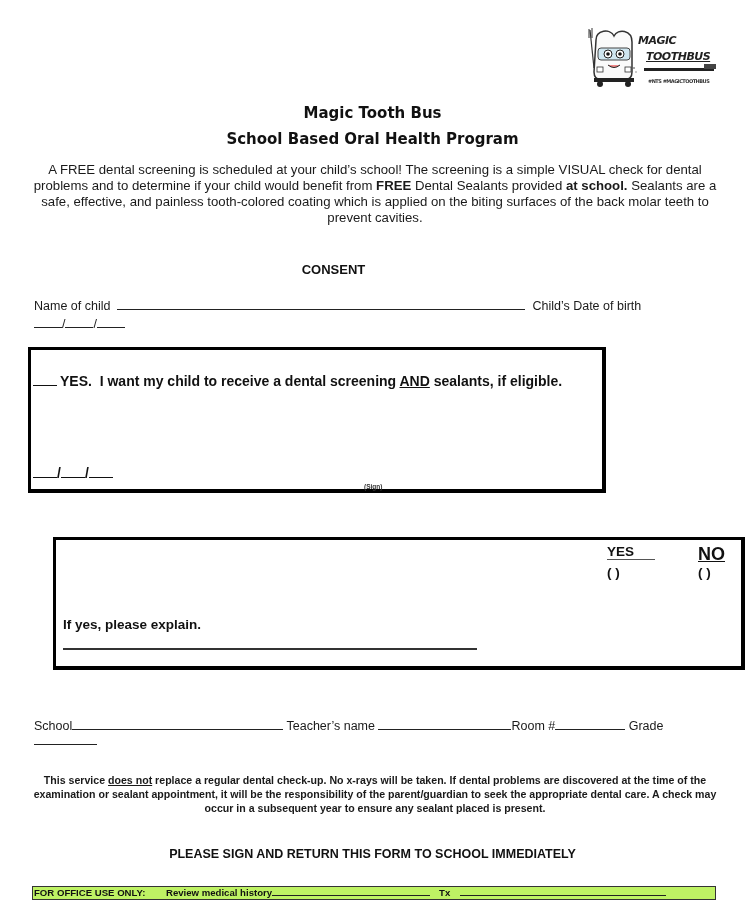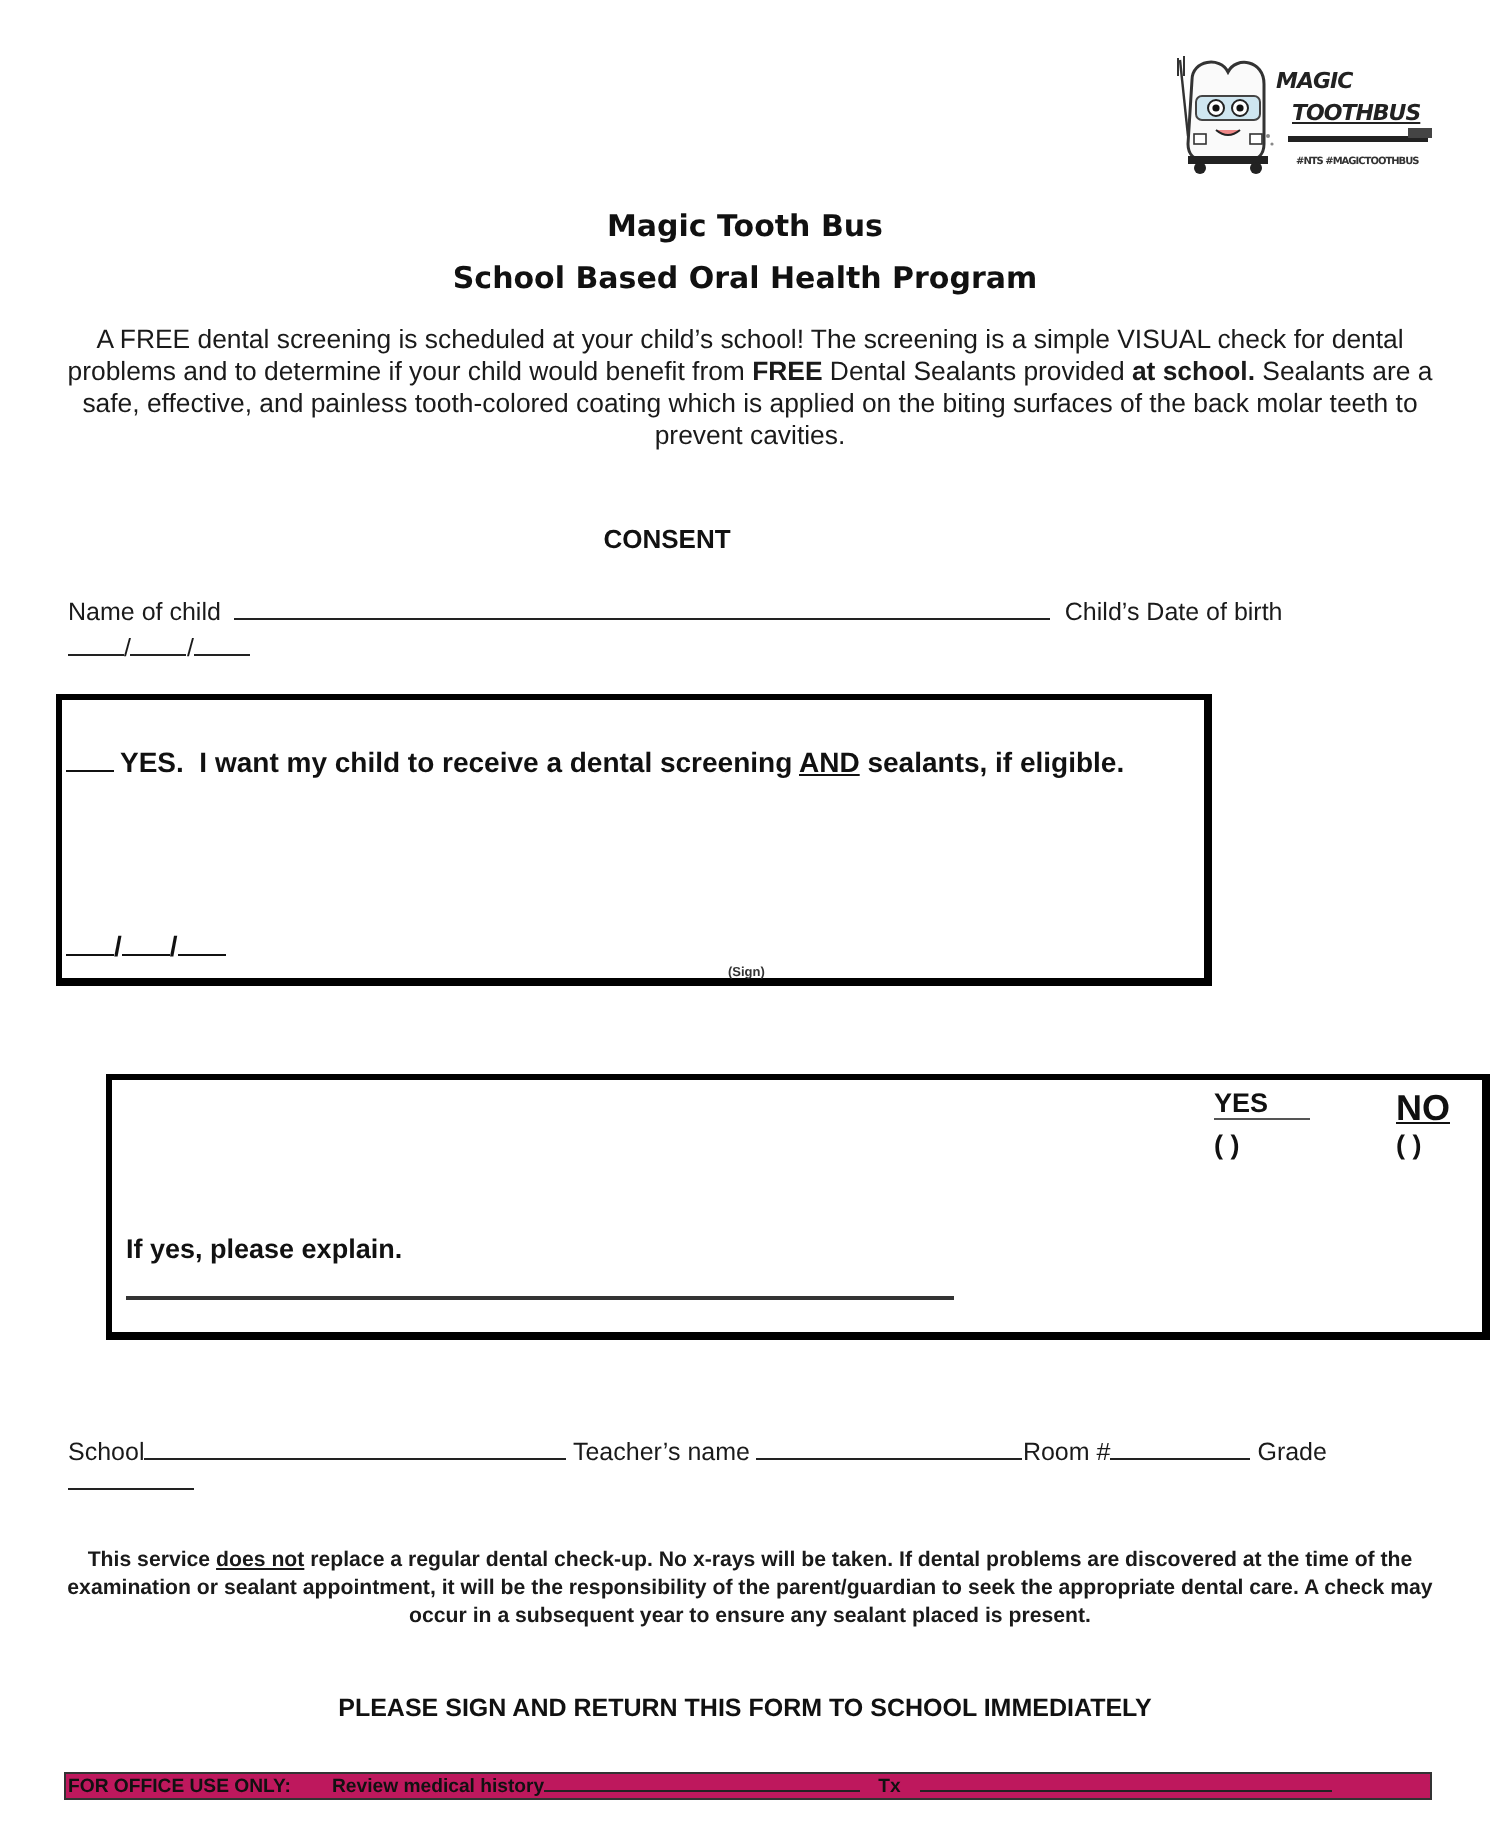--- a/index.html
+++ b/index.html
@@ -202,21 +202,21 @@
       text-align: center;
       font-weight: bold;
       font-size: 12.5px;
       color: #111;
     }
 
     
     .office-box {
       left: 32px; top: 886px; width: 684px; height: 14px;
       border: 1.5px solid #333;
-      background: #be185d;
+      background: #bef264;
       font-weight: bold;
       font-size: 9.6px;
       line-height: 11px;
       padding-left: 1px;
       white-space: nowrap;
       color: #111;
     }
     .office-label { display: inline-block; width: 132px; }
     .office-review { display: inline-block; }
     .office-blank1 { display: inline-block; width: 158px; border-bottom: 1px solid #222; height: 9px; vertical-align: baseline; }

